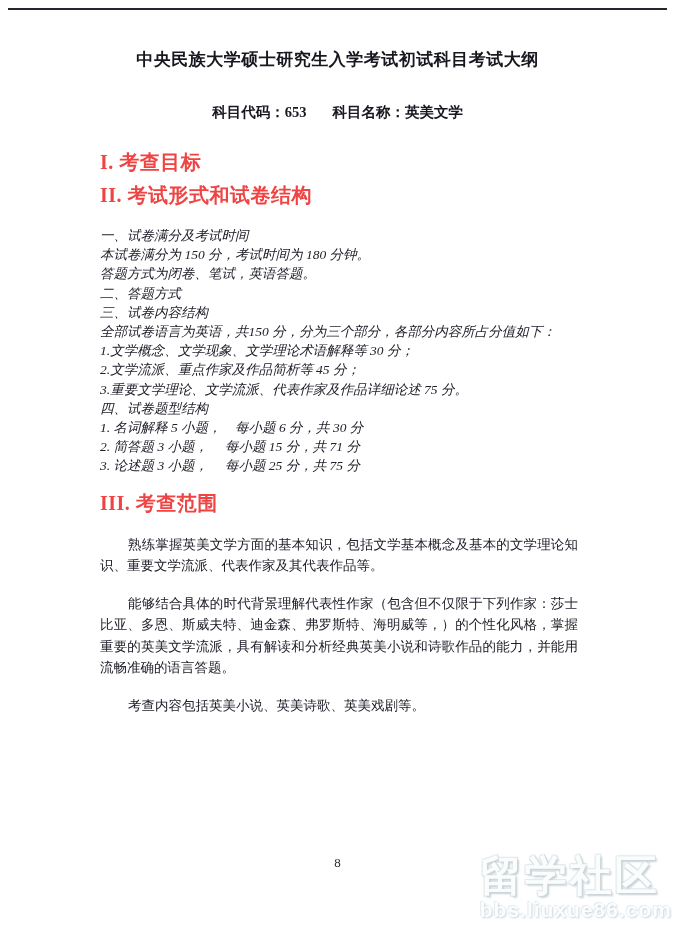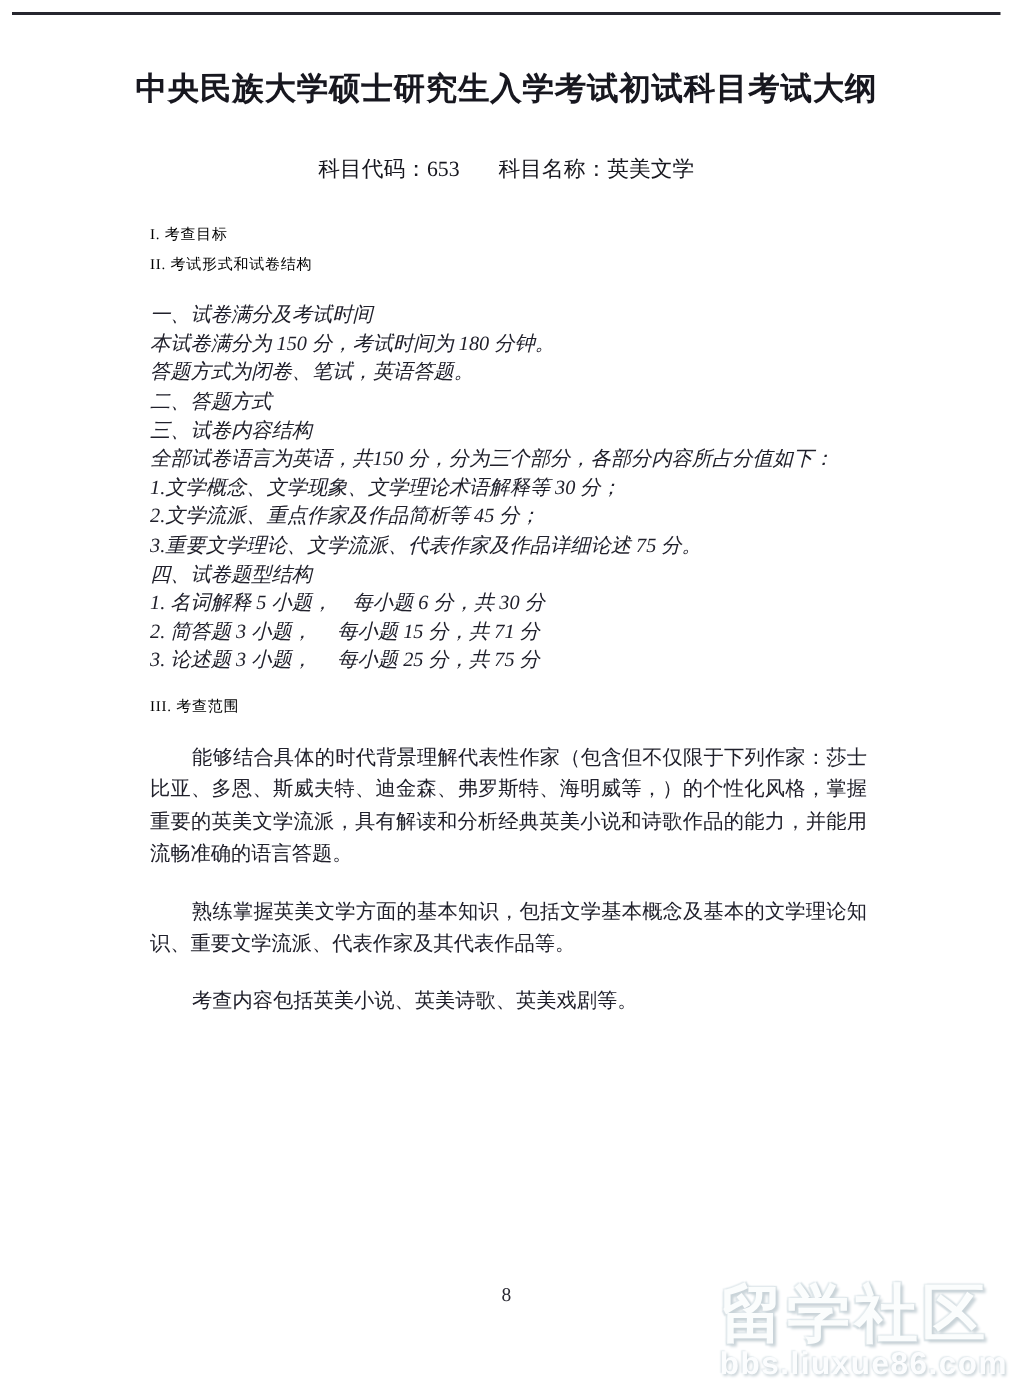--- a/index.html
+++ b/index.html
@@ -20,45 +20,45 @@
     position: absolute;
     top: 8px;
     left: 8px;
     width: 659px;
     height: 2px;
     background: #26262e;
   }
   .doc-title {
     padding-top: 46px;
     text-align: center;
-    font-size: 21px;
+    font-size: 17px;
     line-height: 27px;
     font-weight: bold;
     color: #17171f;
     letter-spacing: 0.5px;
   }
   .subject-line {
     margin-top: 30px;
     text-align: center;
     font-size: 14.5px;
-    font-weight: normal;
+    font-weight: bold;
     color: #17171f;
   }
   .subject-line .gap {
     display: inline-block;
     width: 26px;
   }
   .content {
     margin: 0 97px 0 100px;
     font-size: 13.5px;
   }
   .sec-heading {
-    font-weight: normal;
-    font-size: 10px;
-    color: #000000;
+    font-weight: bold;
+    font-size: 20px;
+    color: #ef4444;
     letter-spacing: 0.5px;
   }
   .h1 { margin-top: 27px; }
   .h2 { margin-top: 6px; }
   .h3 { margin-top: 14px; }
   .para {
     text-align: justify;
     line-height: 21.5px;
     text-indent: 28px;
     margin-top: 16px;
@@ -131,22 +131,22 @@
       <div class="line">1.文学概念、文学现象、文学理论术语解释等 30 分；</div>
       <div class="line">2.文学流派、重点作家及作品简析等 45 分；</div>
       <div class="line">3.重要文学理论、文学流派、代表作家及作品详细论述 75 分。</div>
       <div class="line">四、试卷题型结构</div>
       <div class="line">1. 名词解释 5 小题，　每小题 6 分，共 30 分</div>
       <div class="line">2. 简答题 3 小题，　 每小题 15 分，共 71 分</div>
       <div class="line">3. 论述题 3 小题，　 每小题 25 分，共 75 分</div>
     </div>
 
     <div class="sec-heading h3">III. 考查范围</div>
+    <div class="para first">熟练掌握英美文学方面的基本知识，包括文学基本概念及基本的文学理论知识、重要文学流派、代表作家及其代表作品等。</div>
     <div class="para">能够结合具体的时代背景理解代表性作家（包含但不仅限于下列作家：莎士比亚、多恩、斯威夫特、迪金森、弗罗斯特、海明威等，）的个性化风格，掌握重要的英美文学流派，具有解读和分析经典英美小说和诗歌作品的能力，并能用流畅准确的语言答题。</div>
-    <div class="para first">熟练掌握英美文学方面的基本知识，包括文学基本概念及基本的文学理论知识、重要文学流派、代表作家及其代表作品等。</div>
     <div class="para">考查内容包括英美小说、英美诗歌、英美戏剧等。</div>
 
   </div>
 
   <div class="page-number">8</div>
 
   <div class="watermark">
     <div class="wm-title">留学社区</div>
     <div class="wm-url">bbs.liuxue86.com</div>
   </div>

